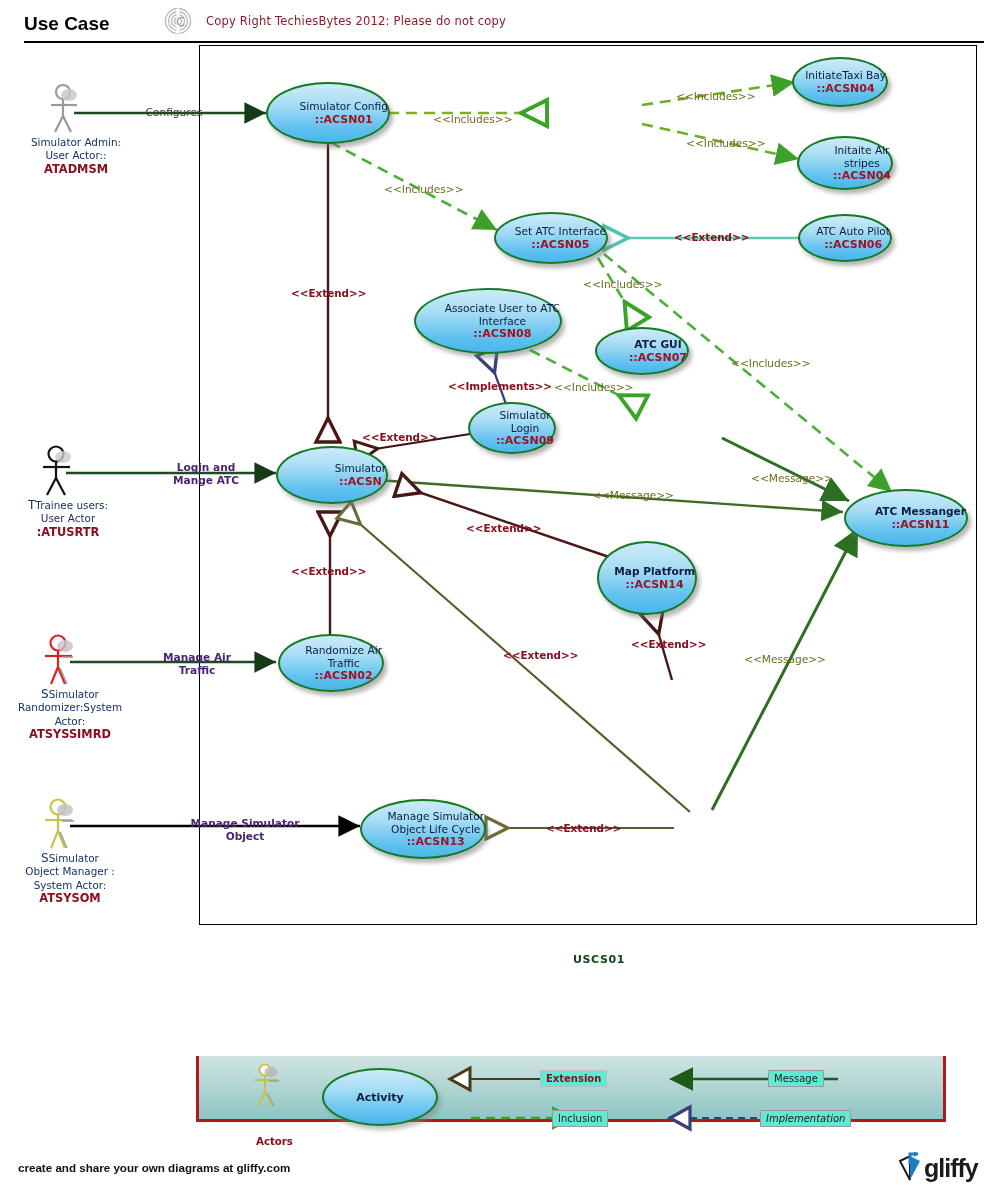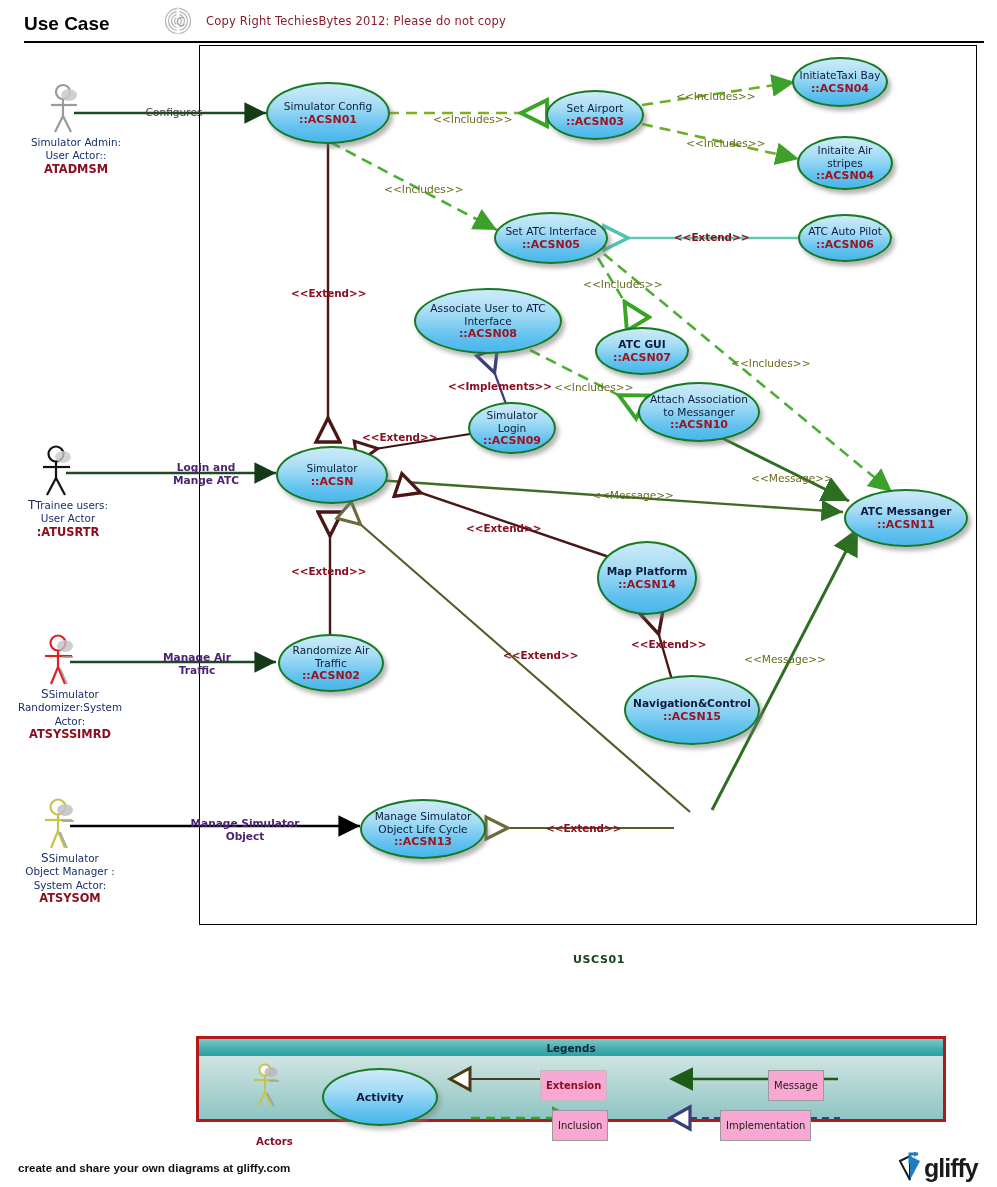--- a/index.html
+++ b/index.html
@@ -23,21 +23,21 @@
             color:#14441c;letter-spacing:.6px;font-family:"DejaVu Sans",sans-serif;}
 
   
   svg.layer{position:absolute;left:0;top:0;width:997px;height:1187px;overflow:visible;}
 
   
   .uc{position:absolute;border-radius:50%;
       background:linear-gradient(to bottom,#cdeaf9 0%,#a7ddf5 35%,#62c2ef 75%,#49b6ea 100%);
       border:2.4px solid #157a22;
       box-shadow:3px 4px 4px rgba(120,120,120,.55);
-      display:flex;align-items:center;justify-content:center;text-align:center;
+      display:flex;align-items:center;justify-content:flex-end;text-align:center;
       box-sizing:border-box;}
   .uc .t1{display:block;font-size:10.6px;color:#0d1b3e;line-height:12.4px;
           font-family:"DejaVu Sans",sans-serif;}
   .uc .t2{display:block;font-size:11px;color:#9c1422;font-weight:bold;line-height:13px;
           font-family:"DejaVu Sans",sans-serif;}
   .uc.bold .t1{font-weight:bold;}
 
   
   .actor{position:absolute;}
   .actor .cap{position:absolute;width:190px;left:-63px;text-align:center;
@@ -60,22 +60,22 @@
               border:3px solid #b11a18;border-bottom:none;box-sizing:border-box;
               display:flex;align-items:center;justify-content:center;}
   .legend-bar span{font-size:10.4px;font-weight:bold;color:#10263f;
                    font-family:"DejaVu Sans",sans-serif;}
   .legend-body{position:absolute;left:196px;top:1056px;width:750px;height:66px;
                background:linear-gradient(to bottom,#cfe4e2 0%,#b3d6d4 45%,#8ec5c4 100%);
                border:3px solid #b11a18;border-top:none;box-sizing:border-box;}
   .lg-label{position:absolute;font-size:10.2px;font-weight:bold;
             font-family:"DejaVu Sans",sans-serif;white-space:nowrap;}
   .lg-actors{color:#8a1020;}
-  .lg-chip{position:absolute;background:#f9a8d4;border:1px solid #9a9a9a;
-           padding:9px 5px;font-size:10px;font-family:"DejaVu Sans",sans-serif;
+  .lg-chip{position:absolute;background:#5eead4;border:1px solid #9a9a9a;
+           padding:2px 5px;font-size:10px;font-family:"DejaVu Sans",sans-serif;
            white-space:nowrap;}
   .lg-chip.red{color:#8a1020;font-weight:bold;border-color:#bdbdbd;}
   .lg-chip.dark{color:#23201a;}
   .lg-activity{position:absolute;left:322px;top:1068px;width:112px;height:54px;
                border-radius:50%;border:2.4px solid #157a22;
                background:linear-gradient(to bottom,#cdeaf9 0%,#a7ddf5 35%,#62c2ef 78%,#49b6ea 100%);
                box-shadow:3px 4px 4px rgba(130,130,130,.5);
                display:flex;align-items:center;justify-content:center;}
   .lg-activity span{font-size:11px;font-weight:bold;color:#0d1b3e;
                     font-family:"DejaVu Sans",sans-serif;}
@@ -287,26 +287,20 @@
     <div>Object</div>
   </div>
 
   <div class="uc" style="left:266px;top:82px;width:124px;height:62px;">
     <div>
         <span class="t1">Simulator Config</span>
         <span class="t2">::ACSN01</span>
       </div>
   </div>
 
-  <div class="uc" style="left:546px;top:90px;width:98px;height:50px;">
-    <div>
-        <span class="t1">Set Airport</span>
-        <span class="t2">::ACSN03</span>
-      </div>
-  </div>
 
   <div class="uc" style="left:792px;top:57px;width:96px;height:50px;">
     <div>
         <span class="t1">InitiateTaxi Bay</span>
         <span class="t2">::ACSN04</span>
       </div>
   </div>
 
   <div class="uc" style="left:797px;top:136px;width:96px;height:54px;">
     <div>
@@ -346,27 +340,20 @@
   </div>
 
   <div class="uc" style="left:468px;top:402px;width:88px;height:52px;">
     <div>
         <span class="t1">Simulator</span>
         <span class="t1">Login</span>
         <span class="t2">::ACSN09</span>
       </div>
   </div>
 
-  <div class="uc" style="left:638px;top:382px;width:122px;height:60px;">
-    <div>
-        <span class="t1">Attach Association</span>
-        <span class="t1">to Messanger</span>
-        <span class="t2">::ACSN10</span>
-      </div>
-  </div>
 
   <div class="uc" style="left:276px;top:446px;width:112px;height:58px;">
     <div>
         <span class="t1">Simulator</span>
         <span class="t2">::ACSN</span>
       </div>
   </div>
 
   <div class="uc bold" style="left:844px;top:489px;width:124px;height:58px;">
     <div>
@@ -383,26 +370,20 @@
   </div>
 
   <div class="uc" style="left:278px;top:634px;width:106px;height:58px;">
     <div>
         <span class="t1">Randomize Air</span>
         <span class="t1">Traffic</span>
         <span class="t2">::ACSN02</span>
       </div>
   </div>
 
-  <div class="uc bold" style="left:624px;top:675px;width:136px;height:70px;">
-    <div>
-        <span class="t1">Navigation&amp;Control</span>
-        <span class="t2">::ACSN15</span>
-      </div>
-  </div>
 
   <div class="uc" style="left:360px;top:799px;width:126px;height:60px;">
     <div>
         <span class="t1">Manage Simulator</span>
         <span class="t1">Object Life Cycle</span>
         <span class="t2">::ACSN13</span>
       </div>
   </div>
 
 
@@ -420,23 +401,20 @@
   <div class="rel msg" style="left:592px;top:489px;">&lt;&lt;Message&gt;&gt;</div>
   <div class="rel msg" style="left:751px;top:472px;">&lt;&lt;Message&gt;&gt;</div>
   <div class="rel" style="left:466px;top:522px;">&lt;&lt;Extend&gt;&gt;</div>
   <div class="rel" style="left:291px;top:565px;">&lt;&lt;Extend&gt;&gt;</div>
   <div class="rel" style="left:631px;top:638px;">&lt;&lt;Extend&gt;&gt;</div>
   <div class="rel" style="left:503px;top:649px;">&lt;&lt;Extend&gt;&gt;</div>
   <div class="rel msg" style="left:744px;top:653px;">&lt;&lt;Message&gt;&gt;</div>
   <div class="rel" style="left:546px;top:822px;">&lt;&lt;Extend&gt;&gt;</div>
 
   <div class="legend-body"></div>
-  <div class="legend-bar">
-    <span>Legends</span>
-  </div>
 
   <svg class="layer">
     <defs>
       <marker id="lgExt" markerWidth="16" markerHeight="16" refX="12" refY="7" orient="auto">
         <path d="M12,1.5 L2,7 L12,12.5 z" fill="#ffffff" stroke="#4a3a18" stroke-width="1.5"></path>
       </marker>
       <marker id="lgInc" markerWidth="12" markerHeight="12" refX="10" refY="5.5" orient="auto">
         <path d="M0,0.6 L10,5.5 L0,10.4 z" fill="#3da02a"></path>
       </marker>
       <marker id="lgMsg" markerWidth="12" markerHeight="12" refX="10" refY="5.5" orient="auto">
@@ -472,21 +450,21 @@
     <line x1="690" y1="1118" x2="840" y2="1118" stroke="#3a3f7a" stroke-width="2" stroke-dasharray="7,5" marker-start="url(#lgImpl)"></line>
   </svg>
 
   <div class="lg-label lg-actors" style="left:256px;top:1136px;">Actors</div>
   <div class="lg-activity">
     <span>Activity</span>
   </div>
   <div class="lg-chip red" style="left:540px;top:1070px;">Extension</div>
   <div class="lg-chip dark" style="left:552px;top:1110px;">Inclusion</div>
   <div class="lg-chip dark" style="left:768px;top:1070px;">Message</div>
-  <div class="lg-chip dark" style="left:720px;top:1110px;">Implementation</div>
+  <div class="lg-chip dark" style="left:760px;top:1110px;font-style:italic;">Implementation</div>
 
   <div class="footer-txt">create and share your own diagrams at gliffy.com</div>
   <div class="gliffy">
     <svg width="30" height="32" viewBox="0 0 30 32">
       <path d="M4 9 L14 4 L14 28 z" fill="#ffffff" stroke="#1a1a1a" stroke-width="2"></path>
       <path d="M14 4 L24 9 L14 28 z" fill="#1f7dc4"></path>
       <path d="M14 12 L14 2 L22 2" fill="none" stroke="#1f7dc4" stroke-width="3"></path>
       <path d="M22 2 L18 -1 L18 5 z" fill="#1f7dc4"></path>
     </svg>
     <div class="word">gliffy</div>

